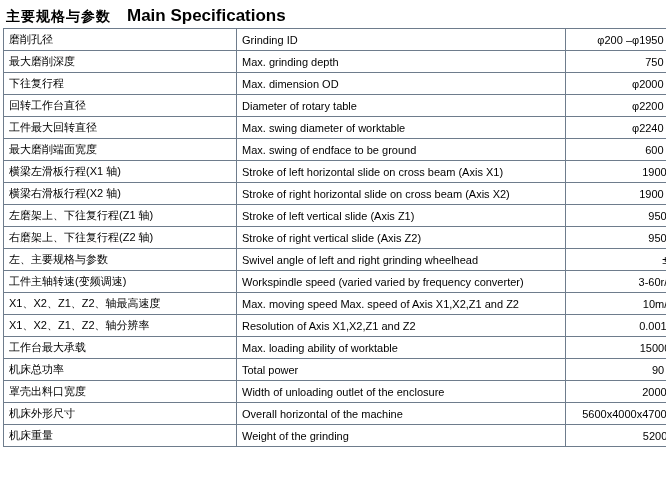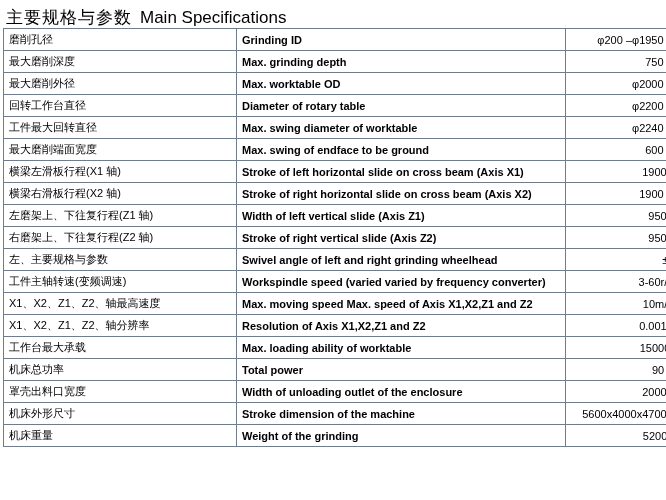--- a/index.html
+++ b/index.html
@@ -21,29 +21,29 @@
     box-sizing: border-box;
   }
   .title-bar {
     display: flex;
     align-items: baseline;
     padding: 6px 0 6px 6px;
     height: 28px;
     box-sizing: border-box;
   }
   .title-cn {
-    font-size: 17px;
-    font-weight: normal;
+    font-size: 14px;
+    font-weight: bold;
     letter-spacing: 1px;
     white-space: nowrap;
   }
   .title-en {
     font-size: 17px;
-    font-weight: normal;
-    margin-left: 8px;
+    font-weight: bold;
+    margin-left: 16px;
     white-space: nowrap;
   }
   table.spec {
     border-collapse: collapse;
     width: 660px;
     margin-left: 3px;
     table-layout: fixed;
   }
   table.spec td {
     border: 1px solid #6e7c8c;
@@ -54,21 +54,20 @@
     white-space: nowrap;
     overflow: hidden;
   }
   td.c-cn {
     width: 222px;
     font-size: 11.5px;
     margin-top: 30px;
   }
   td.c-en {
     width: 318px;
-    font-weight: bold;
   }
   td.c-val {
     width: 114px;
     text-align: right;
     padding-right: 6px;
   }
 </style>
 </head>
 <body>
 
@@ -85,22 +84,22 @@
         <td class="c-cn">磨削孔径</td>
         <td class="c-en">Grinding ID</td>
         <td class="c-val">φ200 –φ1950 mm</td>
       </tr>
       <tr>
         <td class="c-cn">最大磨削深度</td>
         <td class="c-en">Max. grinding depth</td>
         <td class="c-val">750 mm</td>
       </tr>
       <tr>
-        <td class="c-cn">最大磨削外径</td>
-        <td class="c-en">Max. worktable OD</td>
+        <td class="c-cn">下往复行程</td>
+        <td class="c-en">Max. dimension OD</td>
         <td class="c-val">φ2000 mm</td>
       </tr>
       <tr>
         <td class="c-cn">回转工作台直径</td>
         <td class="c-en">Diameter of rotary table</td>
         <td class="c-val">φ2200 mm</td>
       </tr>
       <tr>
         <td class="c-cn">工件最大回转直径</td>
         <td class="c-en">Max. swing diameter of worktable</td>
@@ -116,21 +115,21 @@
         <td class="c-en">Stroke of left horizontal slide on cross beam (Axis X1)</td>
         <td class="c-val">1900mm</td>
       </tr>
       <tr>
         <td class="c-cn">横梁右滑板行程(X2 轴)</td>
         <td class="c-en">Stroke of right horizontal slide on cross beam (Axis X2)</td>
         <td class="c-val">1900 mm</td>
       </tr>
       <tr>
         <td class="c-cn">左磨架上、下往复行程(Z1 轴)</td>
-        <td class="c-en">Width of left vertical slide (Axis Z1)</td>
+        <td class="c-en">Stroke of left vertical slide (Axis Z1)</td>
         <td class="c-val">950mm</td>
       </tr>
       <tr>
         <td class="c-cn">右磨架上、下往复行程(Z2 轴)</td>
         <td class="c-en">Stroke of right vertical slide (Axis Z2)</td>
         <td class="c-val">950mm</td>
       </tr>
       <tr>
         <td class="c-cn">左、主要规格与参数</td>
         <td class="c-en">Swivel angle of left and right grinding wheelhead</td>
@@ -161,21 +160,21 @@
         <td class="c-en">Total power</td>
         <td class="c-val">90 KW</td>
       </tr>
       <tr>
         <td class="c-cn">罩壳出料口宽度</td>
         <td class="c-en">Width of unloading outlet of the enclosure</td>
         <td class="c-val">2000mm</td>
       </tr>
       <tr>
         <td class="c-cn">机床外形尺寸</td>
-        <td class="c-en">Stroke dimension of the machine</td>
+        <td class="c-en">Overall horizontal of the machine</td>
         <td class="c-val">5600x4000x4700mm</td>
       </tr>
       <tr>
         <td class="c-cn">机床重量</td>
         <td class="c-en">Weight of the grinding</td>
         <td class="c-val">52000kg</td>
       </tr>
     </tbody>
   </table>
 

